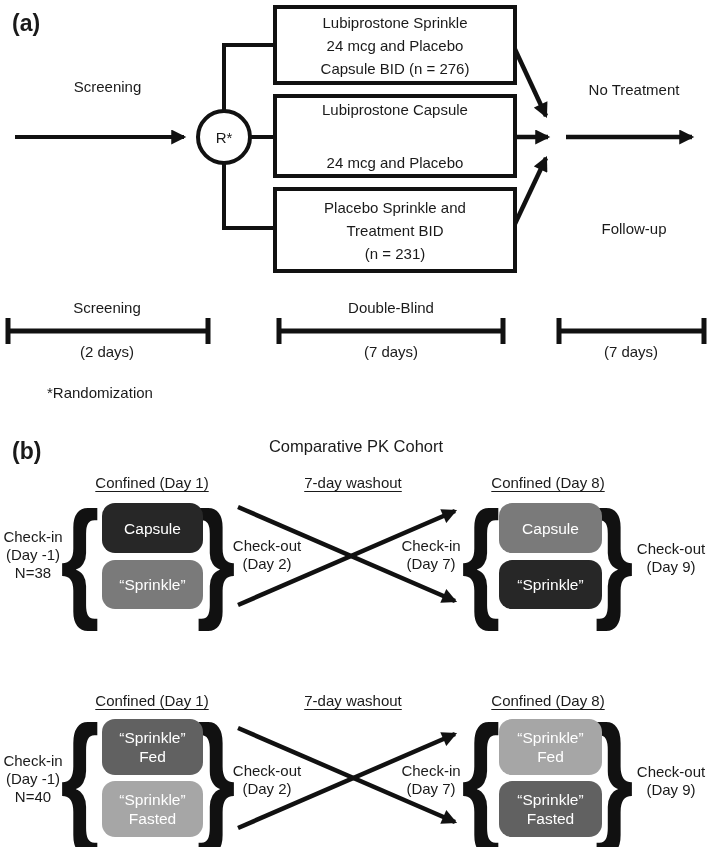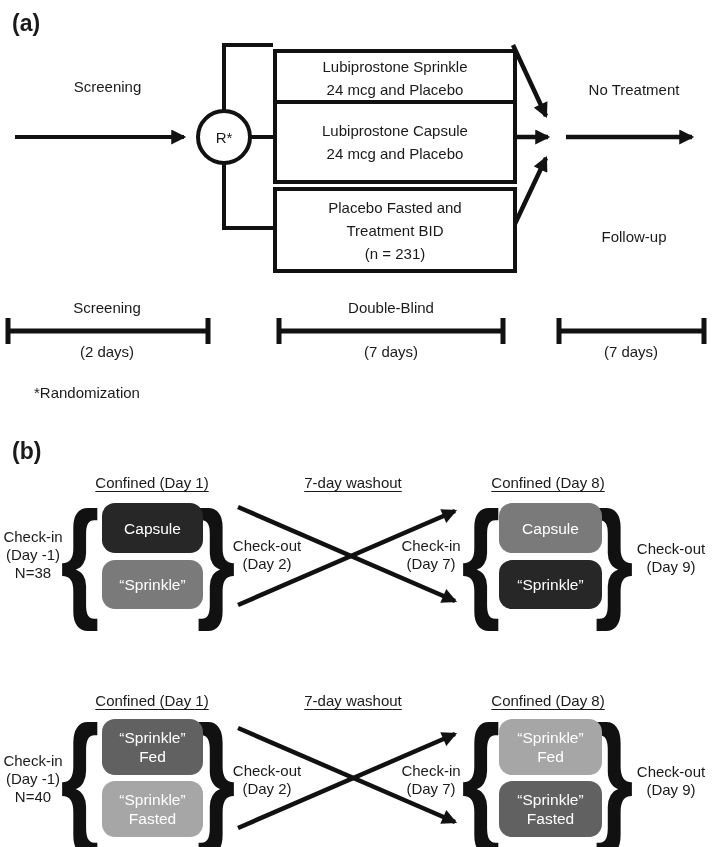--- a/index.html
+++ b/index.html
@@ -70,48 +70,49 @@
     <line x1="238" y1="605" x2="455" y2="511" stroke="#111" stroke-width="4.5" marker-end="url(#ah)"></line>
 
     <line x1="238" y1="728" x2="455" y2="822" stroke="#111" stroke-width="4.5" marker-end="url(#ah)"></line>
     <line x1="238" y1="828" x2="455" y2="734" stroke="#111" stroke-width="4.5" marker-end="url(#ah)"></line>
   </svg>
 
   <div class="abs panel-label" style="left:12px;top:10px;">(a)</div>
   <div class="abs lbl ctr" style="left:40px;top:78px;width:135px;">Screening</div>
   <div class="abs lbl ctr" style="left:197px;top:129px;width:54px;">R*</div>
 
-  <div class="arm-box" style="top:5px;height:72px;margin-top:44px;">
+  <div class="arm-box" style="top:5px;height:72px;">
     <span>Lubiprostone Sprinkle</span>
     <span>24 mcg and Placebo</span>
     <span>Capsule BID (n = 276)</span>
   </div>
-  <div class="arm-box" style="top:100px;height:76px;">
+  <div class="arm-box" style="top:94px;height:76px;justify-content:space-between;">
     <span>Lubiprostone Capsule</span>
     <span>24 mcg and Placebo</span>
   </div>
   <div class="arm-box" style="top:187px;height:78px;">
-    <span>Placebo Fasted and</span>
+    <span>Placebo Sprinkle and</span>
     <span>Treatment BID</span>
     <span>(n = 231)</span>
   </div>
 
   <div class="abs lbl ctr" style="left:578px;top:81px;width:112px;">No Treatment</div>
-  <div class="abs lbl ctr" style="left:584px;top:228px;width:100px;">Follow-up</div>
+  <div class="abs lbl ctr" style="left:584px;top:220px;width:100px;">Follow-up</div>
 
   <div class="abs lbl ctr" style="left:32px;top:299px;width:150px;">Screening</div>
   <div class="abs lbl ctr" style="left:32px;top:343px;width:150px;">(2 days)</div>
   <div class="abs lbl ctr" style="left:316px;top:299px;width:150px;">Double-Blind</div>
   <div class="abs lbl ctr" style="left:316px;top:343px;width:150px;">(7 days)</div>
   <div class="abs lbl ctr" style="left:556px;top:299px;width:150px;"></div>
   <div class="abs lbl ctr" style="left:556px;top:343px;width:150px;">(7 days)</div>
-  <div class="abs lbl" style="left:34px;top:384px;">*Randomization</div>
+  <div class="abs lbl" style="left:47px;top:384px;">*Randomization</div>
 
   <div class="abs panel-label" style="left:12px;top:438px;">(b)</div>
 
+  <div class="abs cohort-title ctr" style="left:176px;top:437px;width:360px;">Comparative PK Cohort</div>
   <div class="abs hdr ctr" style="left:88px;top:474px;width:128px;">Confined (Day 1)</div>
   <div class="abs hdr ctr" style="left:290px;top:474px;width:126px;">7-day washout</div>
   <div class="abs hdr ctr" style="left:483px;top:474px;width:130px;">Confined (Day 8)</div>
 
   <div class="abs lbl ctr" style="left:0px;top:528px;width:66px;">
     <span>Check-in</span><br>
     <span>(Day -1)</span><br>
     <span>N=38</span>
   </div>
 

